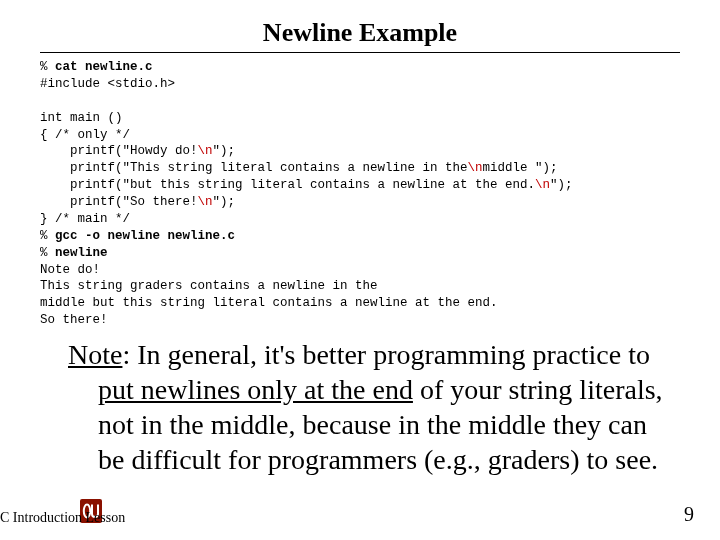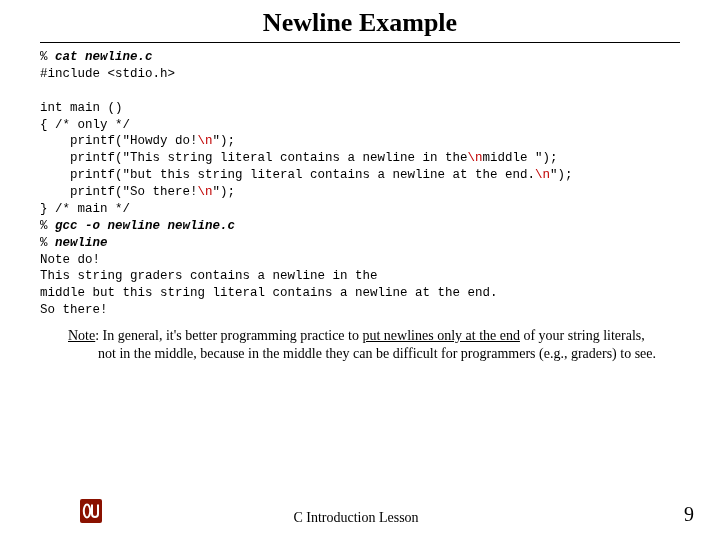--- a/index.html
+++ b/index.html
@@ -9,57 +9,56 @@
     height: 540px;
     background: #fff;
     font-family: "Times New Roman", Times, serif;
     color: #000;
     position: relative;
   }
   .slide {
     width: 720px;
     height: 540px;
     position: relative;
-    padding: 8px 40px 0 40px;
+    padding: 18px 40px 0 40px;
     box-sizing: border-box;
   }
   .title {
     text-align: center;
     font-size: 26px;
     font-weight: bold;
     margin: 0 0 4px 0;
   }
   .hr {
     border: none;
     border-top: 1.5px solid #000;
     margin: 0 0 6px 0;
   }
   .code {
     font-family: "Courier New", Courier, monospace;
     font-size: 12.5px;
     line-height: 1.35;
     white-space: pre;
     margin: 0 0 6px 0;
   }
-  .bold { font-weight: bold; font-style: italic; }
+  .bold { font-weight: bold; }
   .red { color: #c00000; }
   .note {
-    font-size: 14px;
+    font-size: 28px;
     line-height: 1.25;
     margin: 8px 16px 0 0;
     text-indent: -30px;
     padding-left: 58px;
   }
   .uline { text-decoration: underline; }
   .footer {
     position: absolute;
     bottom: 14px;
     left: 0;
     right: 8px;
-    text-align: center;
   }
   .footer .f1 { font-size: 14px; }
   .footer .f2 { font-size: 11px; }
   .pagenum {
     position: absolute;
     right: 26px;
     bottom: 14px;
     font-size: 20px;
   }
   .logo {

